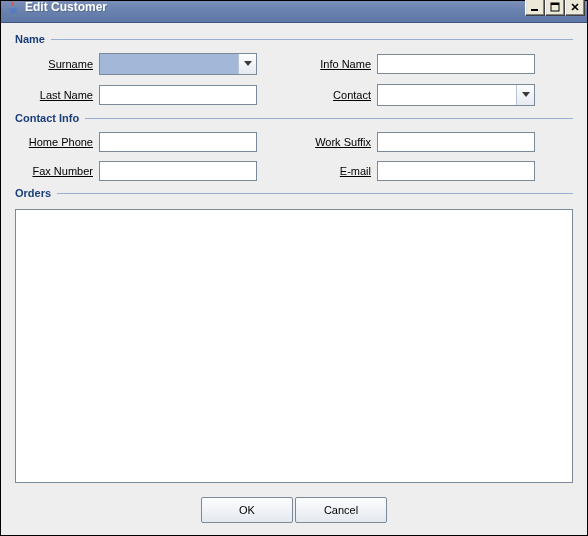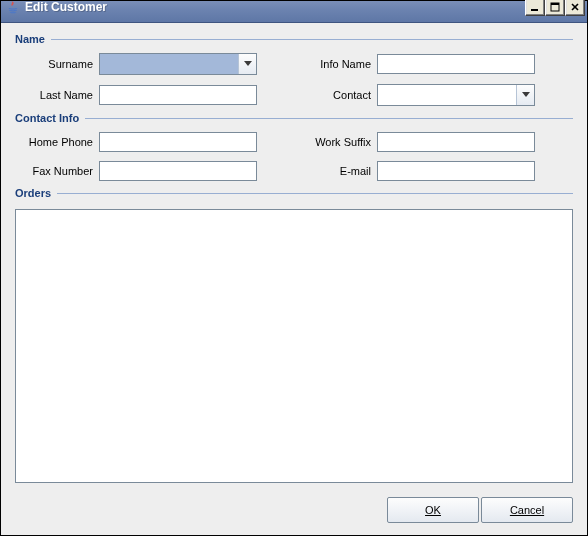--- a/index.html
+++ b/index.html
@@ -97,20 +97,21 @@
     align-items: center;
     margin-bottom: 6px;
     margin-left: 2px;
   }
   .form-grid .lbl {
     text-align: right;
     padding-right: 6px;
     color: #000;
     font-size: 11px;
     white-space: nowrap;
+    text-decoration: underline;
   }
   .text-input {
     height: 20px;
     border: 1px solid #7a8a99;
     background: #fff;
     padding: 0 3px;
     font-size: 11px;
     outline: none;
   }
   .combo {
@@ -138,24 +139,23 @@
   .combo-btn svg { display:block; }
   .orders-box {
     flex: 1;
     border: 1px solid #7a8a99;
     background: #fff;
     margin-top: 2px;
     margin-bottom: 10px;
   }
   .footer {
     display: flex;
-    justify-content: flex-end;
+    justify-content: center;
     gap: 2px;
     padding-top: 4px;
-    text-decoration: underline;
   }
   .btn {
     width: 92px;
     height: 26px;
     background: linear-gradient(to bottom, #fdfdfd, #e4e9f0);
     border: 1px solid #7a8a99;
     border-radius: 2px;
     font-size: 11px;
     text-align: center;
     line-height: 24px;

